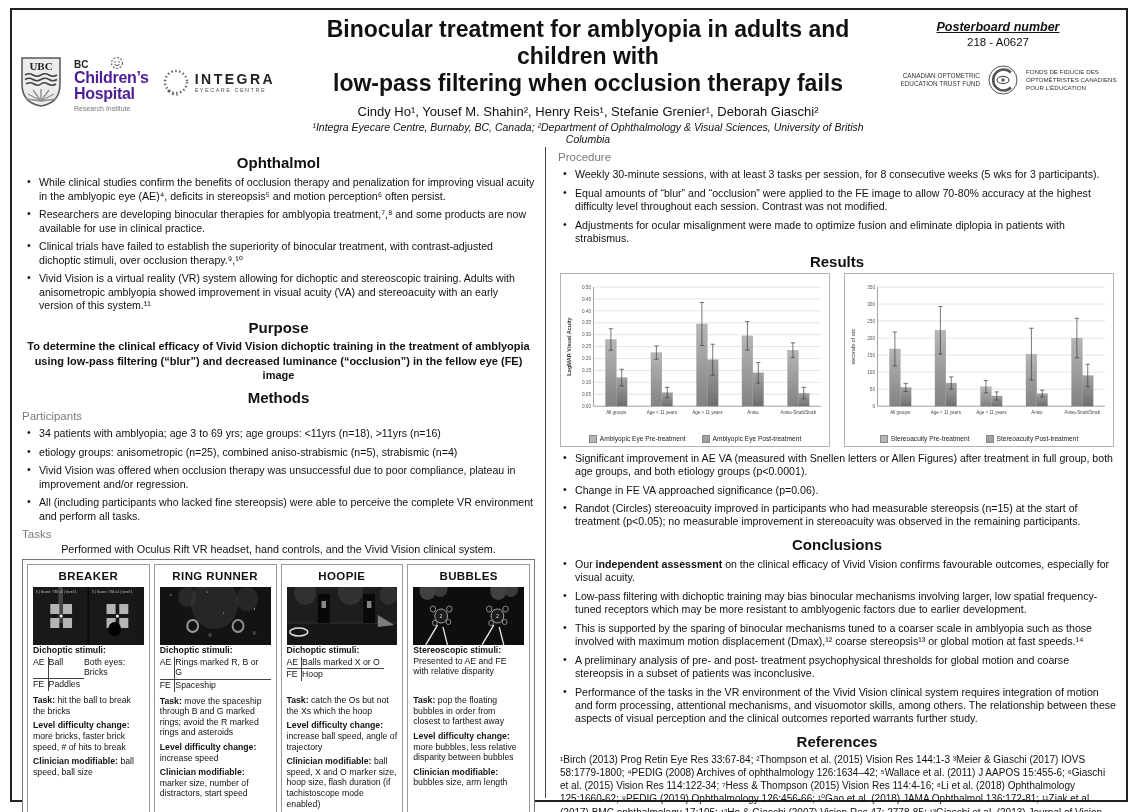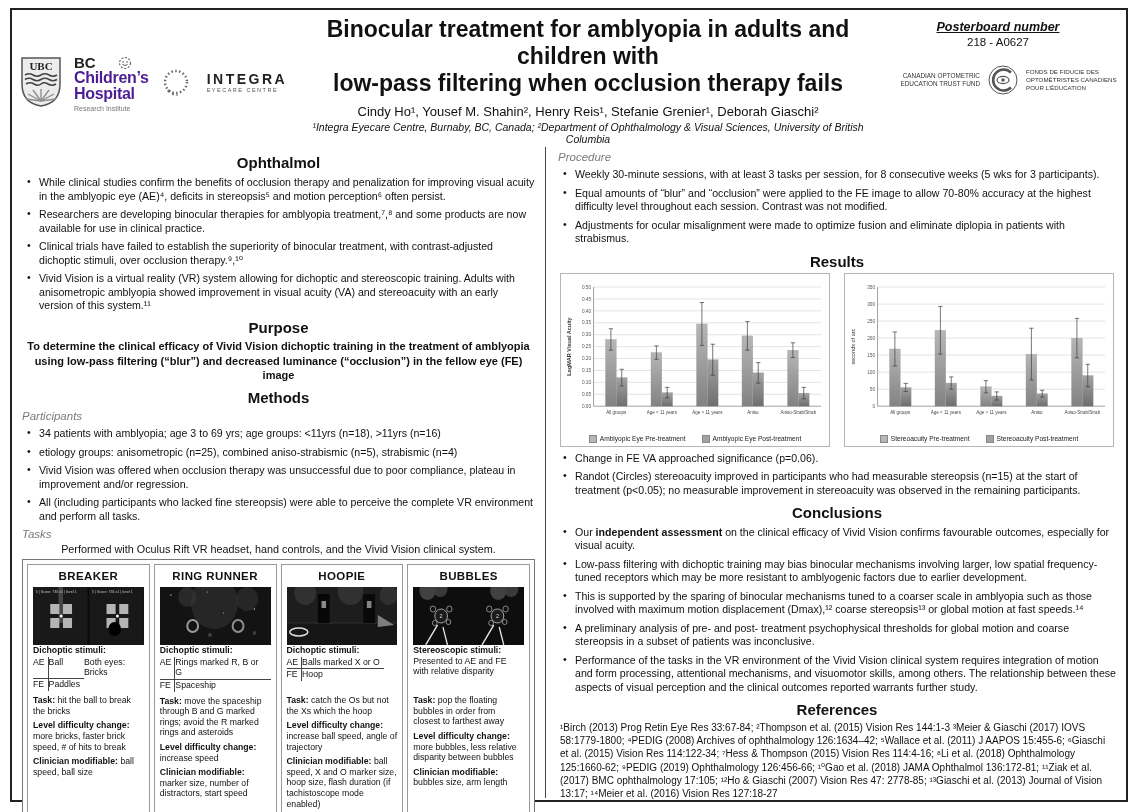--- a/index.html
+++ b/index.html
@@ -13,32 +13,32 @@
   .h-right{width:240px;text-align:center;margin-top:4px;}
   .title{font-size:23px;font-weight:bold;line-height:1.18;}
   .authors{font-size:13px;margin-top:7px;}
   .affil{font-size:10.5px;font-style:italic;margin-top:2px;}
   .pb-label{font-size:12.5px;font-weight:bold;text-decoration:underline;font-style:italic;}
   .pb-num{font-size:11.5px;margin-top:2px;}
   .funders{display:flex;align-items:center;justify-content:flex-end;gap:7px;margin-top:16px;}
   .coetf{font-size:6.4px;line-height:1.3;text-align:right;color:#333;width:88px;text-transform:uppercase;}
   .fonds-txt{font-size:6.2px;line-height:1.3;text-align:left;color:#333;width:92px;text-transform:uppercase;}
   .bcch{line-height:1;}
-  .bcch .l1{font-size:15px;font-weight:bold;color:#222;display:flex;align-items:flex-end;gap:16px;}
+  .bcch .l1{font-size:10px;font-weight:bold;color:#222;display:flex;align-items:flex-end;gap:16px;}
   .bcch .l2{font-size:16px;font-weight:bold;color:#4c1d95;letter-spacing:-.3px;}
   .bcch .sub{font-size:7px;color:#777;margin-top:3px;}
-  .integra{display:flex;align-items:center;gap:16px;justify-content:center;}
+  .integra{display:flex;align-items:center;gap:4px;justify-content:center;}
   .integra .nm{font-size:14px;font-weight:bold;letter-spacing:2.5px;color:#222;}
   .integra .sb{font-size:5.5px;letter-spacing:1.5px;color:#555;}
   
   .cols{flex:1;display:flex;min-height:0;margin-top:2px;}
   .col-left{width:527px;box-sizing:border-box;padding:0 10px 2px 4px;}
   .col-right{flex:1;border-left:1.5px solid #444;box-sizing:border-box;padding:0 4px 2px 12px;}
   h2{font-size:15px;text-align:center;margin:7px 0 3px;font-weight:bold;}
-  .graylab{color:#7a7a7a;font-size:11.5px;margin:4px 0 2px;font-style:italic;}
+  .graylab{color:#7a7a7a;font-size:11.5px;margin:4px 0 2px;}
   .bullet{position:relative;padding-left:17px;margin:5px 0;font-size:10.6px;line-height:1.27;}
   .bullet::before{content:"•";position:absolute;left:5px;top:-1px;}
   .purpose{font-weight:bold;font-size:11px;text-align:center;line-height:1.3;margin:3px 2px;}
   .center-line{text-align:center;font-size:10.8px;margin:3px 0 4px;}
   
   .games{border:1.5px solid #777;display:grid;grid-template-columns:repeat(4,1fr);gap:4px;
     padding:4px;margin-top:2px;background:#fdfdfd;flex:0 0 auto;}
   .game{border:1px solid #999;padding:4px 5px 6px;background:#fff;}
   .game h3{font-size:11.5px;text-align:center;margin:1px 0 5px;letter-spacing:.4px;}
   .shot{width:100%;height:58px;display:block;background:#0c0c0c;}
@@ -500,20 +500,21 @@
                 <line x1="241.20000000000002" y1="108.2942857142857" x2="245.6" y2="108.2942857142857" stroke="#3a3a3a" stroke-width="0.7"></line>
                 <text transform="rotate(-90 7 67.5)" x="7" y="67.5" text-anchor="middle" font-size="5.6" font-weight="normal" fill="#333">seconds of arc</text>
               </svg></div>
           <div class="chart-legend">
               <span class="lg-item"><span class="lg-sq" style="background:#b6b6b6"></span>Stereoacuity Pre-treatment</span>
               <span class="lg-item"><span class="lg-sq" style="background:#a2a2a2"></span>Stereoacuity Post-treatment</span>
             </div>
         </div>
       </div>
 
+      <div class="bullet">Significant improvement in AE VA (measured with Snellen letters or Allen Figures) after treatment in full group, both age groups, and both etiology groups (p&lt;0.0001).</div>
       <div class="bullet">Change in FE VA approached significance (p=0.06).</div>
       <div class="bullet">Randot (Circles) stereoacuity improved in participants who had measurable stereopsis (n=15) at the start of treatment (p&lt;0.05); no measurable improvement in stereoacuity was observed in the remaining participants.</div>
 
       <h2>Conclusions</h2>
       <div class="bullet"><span>Our </span><b>independent assessment</b><span> on the clinical efficacy of Vivid Vision confirms favourable outcomes, especially for visual acuity.</span></div>
       <div class="bullet">Low-pass filtering with dichoptic training may bias binocular mechanisms involving larger, low spatial frequency-tuned receptors which may be more resistant to amblyogenic factors due to earlier development.</div>
       <div class="bullet">This is supported by the sparing of binocular mechanisms tuned to a coarser scale in amblyopia such as those involved with maximum motion displacement (Dmax),¹² coarse stereopsis¹³ or global motion at fast speeds.¹⁴</div>
       <div class="bullet">A preliminary analysis of pre- and post- treatment psychophysical thresholds for global motion and coarse stereopsis in a subset of patients was inconclusive.</div>
       <div class="bullet">Performance of the tasks in the VR environment of the Vivid Vision clinical system requires integration of motion and form processing, attentional mechanisms, and visuomotor skills, among others.  The relationship between these aspects of visual perception and the clinical outcomes reported warrants further study.</div>
 

